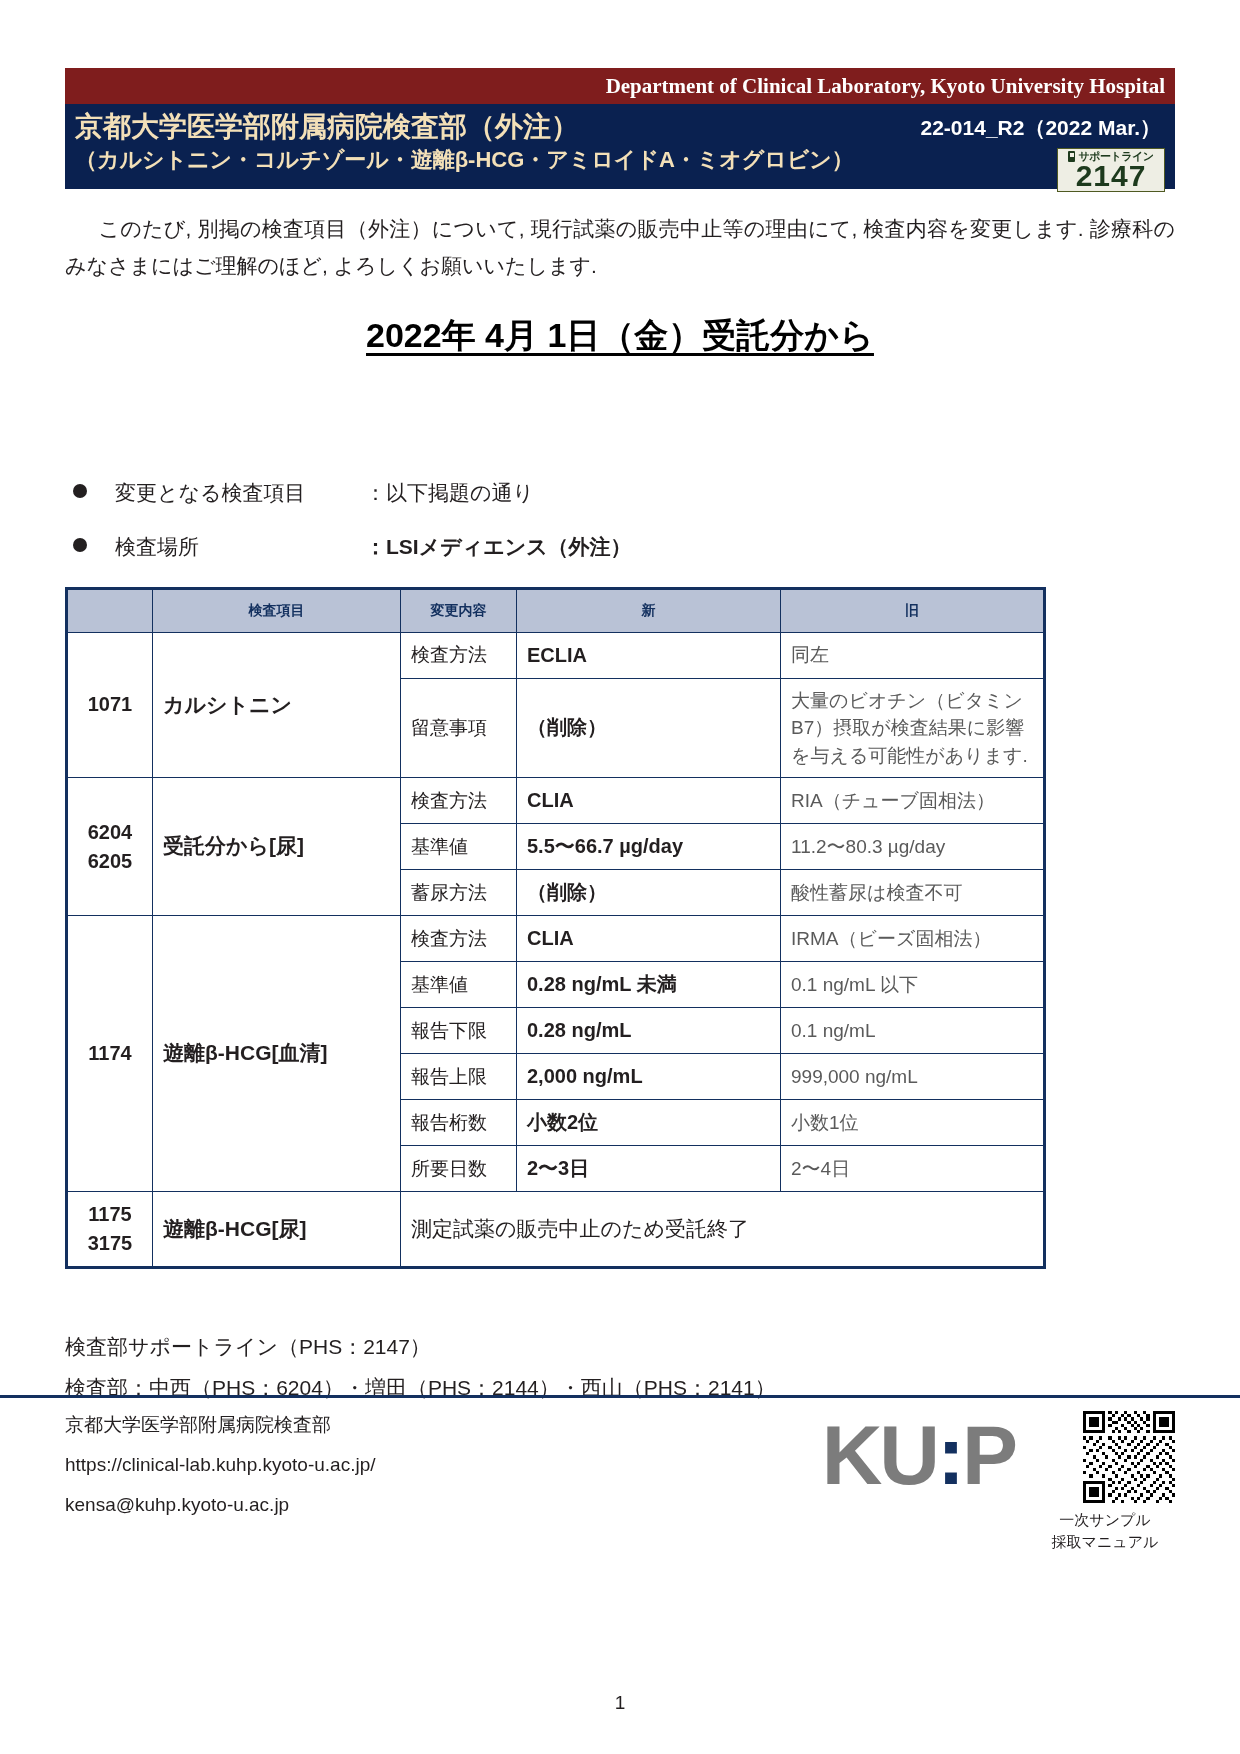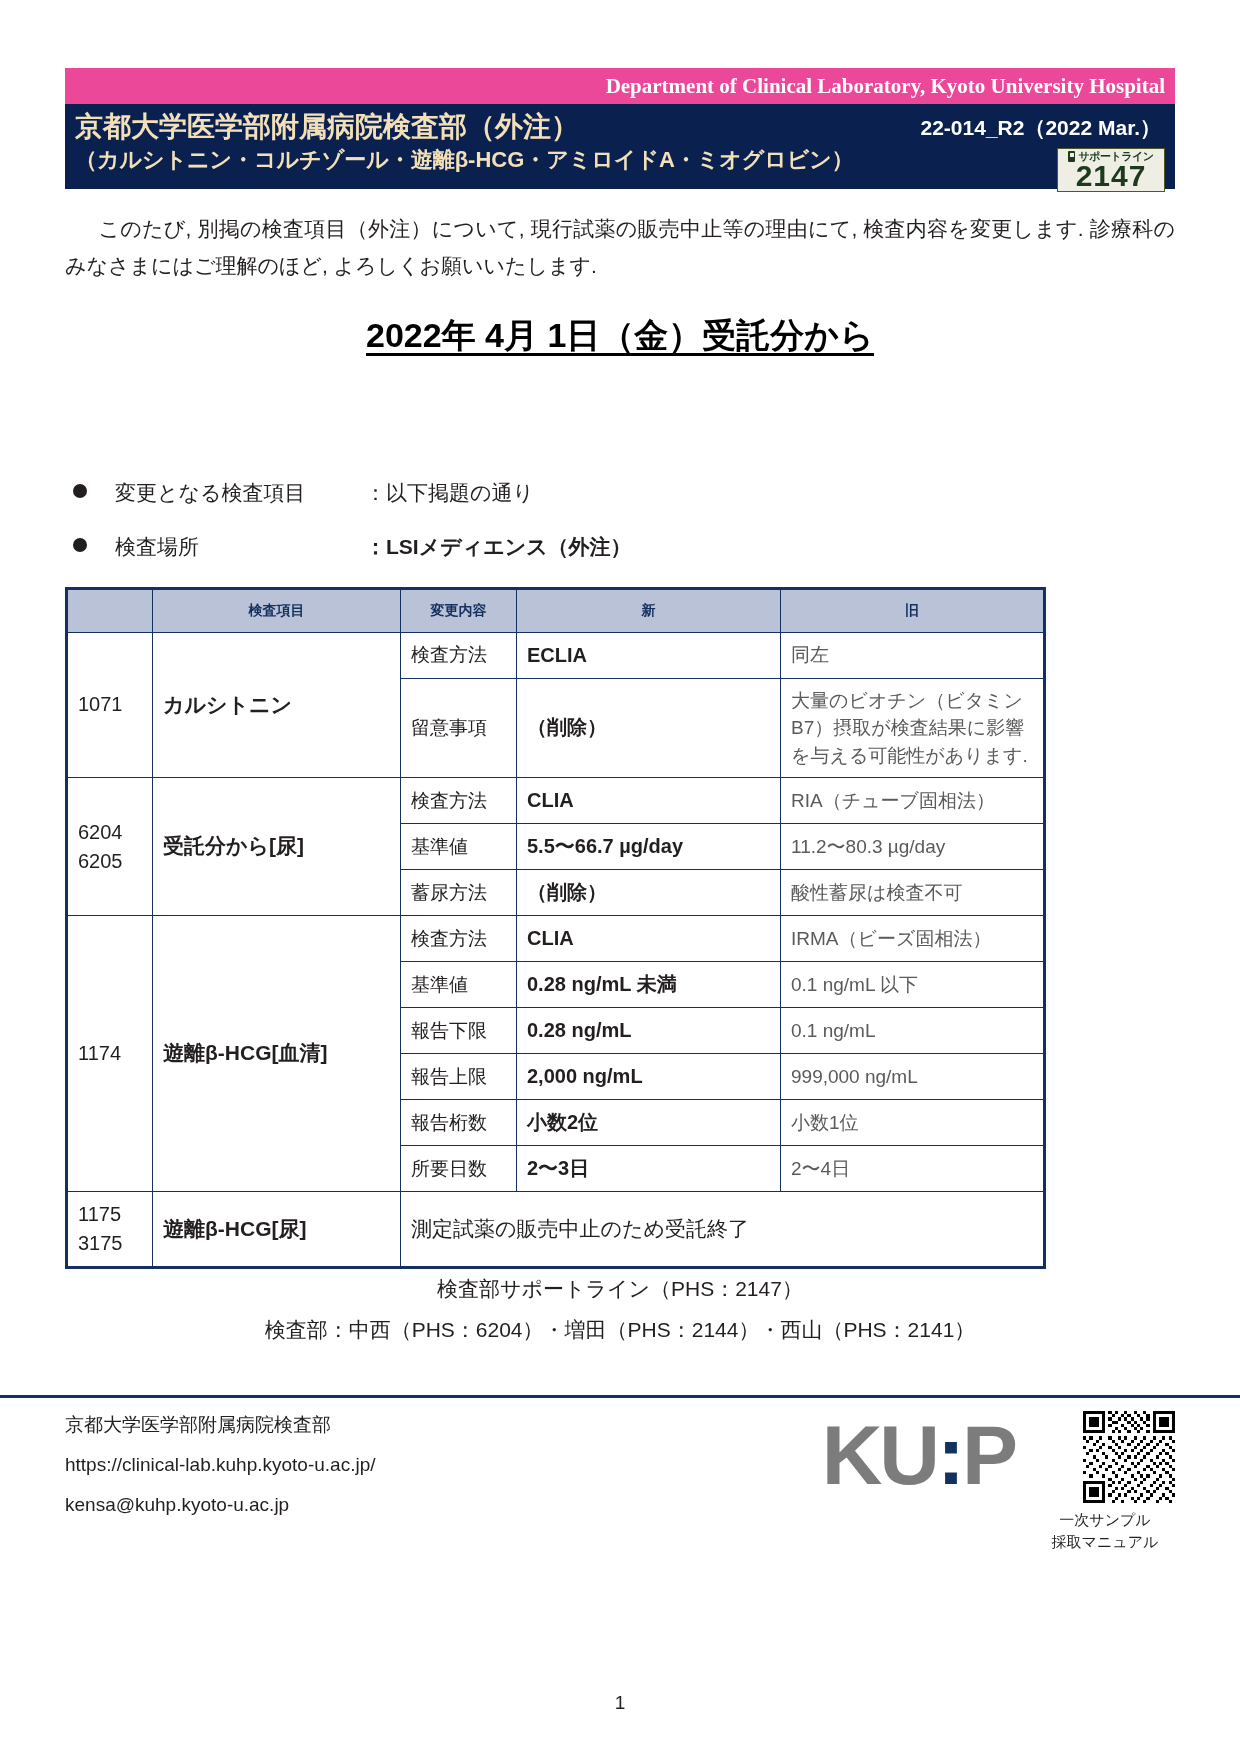--- a/index.html
+++ b/index.html
@@ -21,21 +21,21 @@
     width: 1240px;
     height: 1754px;
     box-sizing: border-box;
     padding: 0 65px;
   }
 
   
   .header-block { padding-top: 68px; }
 
   .header-green {
-    background: #ec4899;
+    background: #7f1d1d;
     height: 36px;
     display: flex;
     align-items: center;
     justify-content: flex-end;
     padding-right: 10px;
     box-sizing: border-box;
   }
   .header-green .dept-en {
     color: #ffffff;
     font-family: "Liberation Serif", "DejaVu Serif", serif;
@@ -190,23 +190,23 @@
     height: 44px;
     padding: 4px 6px;
   }
   .col-code  { width: 86px; }
   .col-item  { width: 248px; }
   .col-kind  { width: 116px; }
   .col-new   { width: 264px; }
   .col-old   { width: 264px; }
 
   td.code-cell {
-    font-weight: normal;
+    font-weight: bold;
     font-size: 20px;
-    text-align: left;
+    text-align: center;
     vertical-align: middle;
     color: #231f20;
   }
   td.item-cell {
     font-weight: bold;
     font-size: 21px;
     color: #231f20;
   }
   td.kind-cell {
     font-size: 19px;
@@ -224,21 +224,22 @@
   td.span-note {
     font-size: 21px;
     color: #231f20;
   }
   .row-thick-top > td, .row-thick-top > th { border-top: 3px solid #13305f; }
   table.change-table { border: 3px solid #13305f; }
   thead tr th { border-bottom: 3px solid #13305f; }
 
   
   .contact {
-    text-align: center;
+    margin-top: 58px;
+    text-align: left;
     font-size: 21px;
     line-height: 1.95;
     color: #231f20;
   }
 
   
   .footer-rule {
     position: absolute;
     left: 0;
     right: 0;

